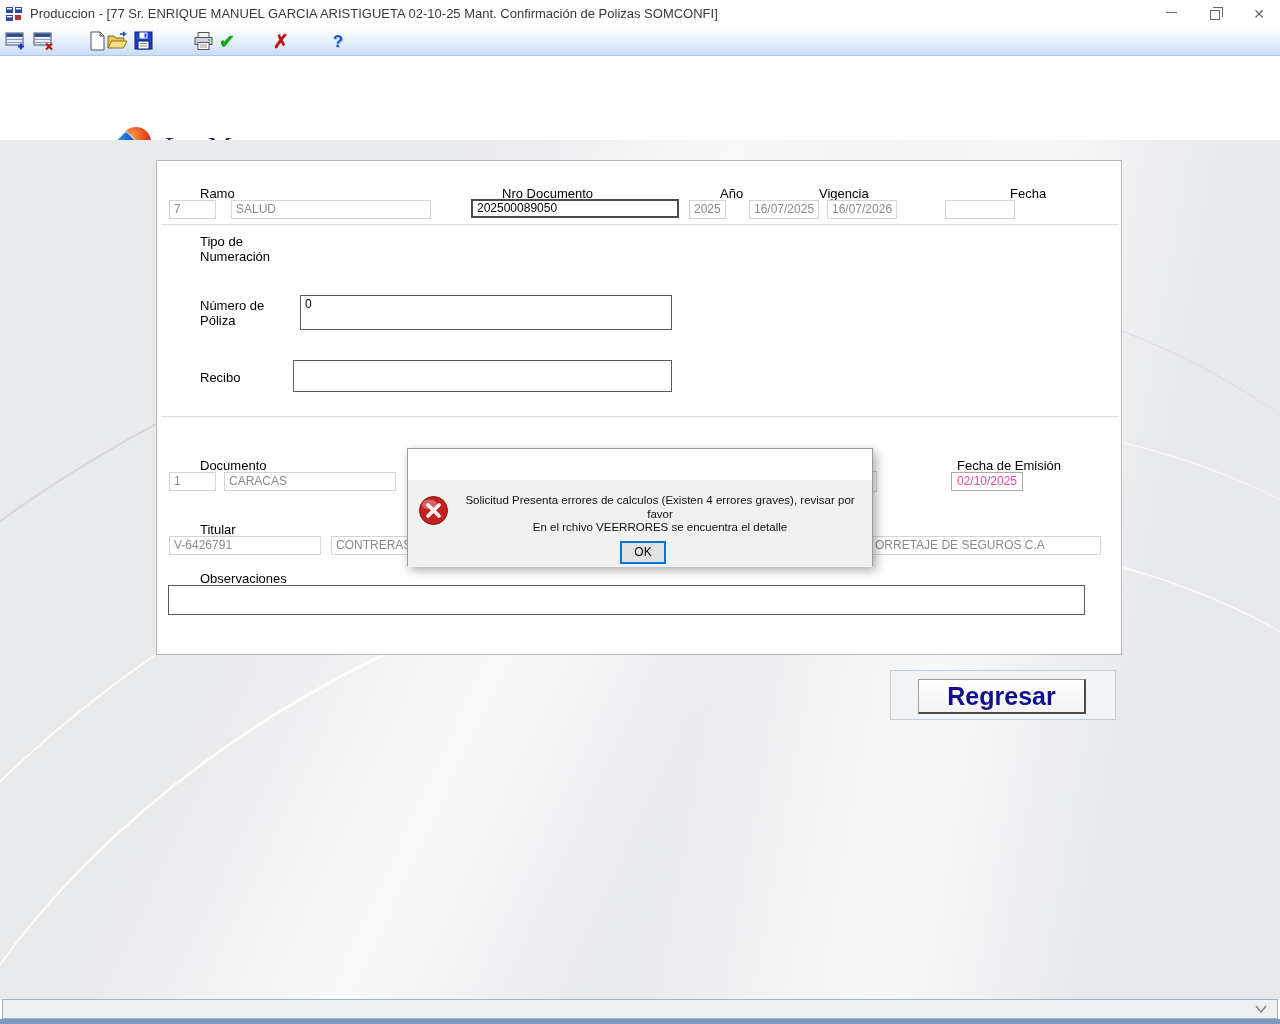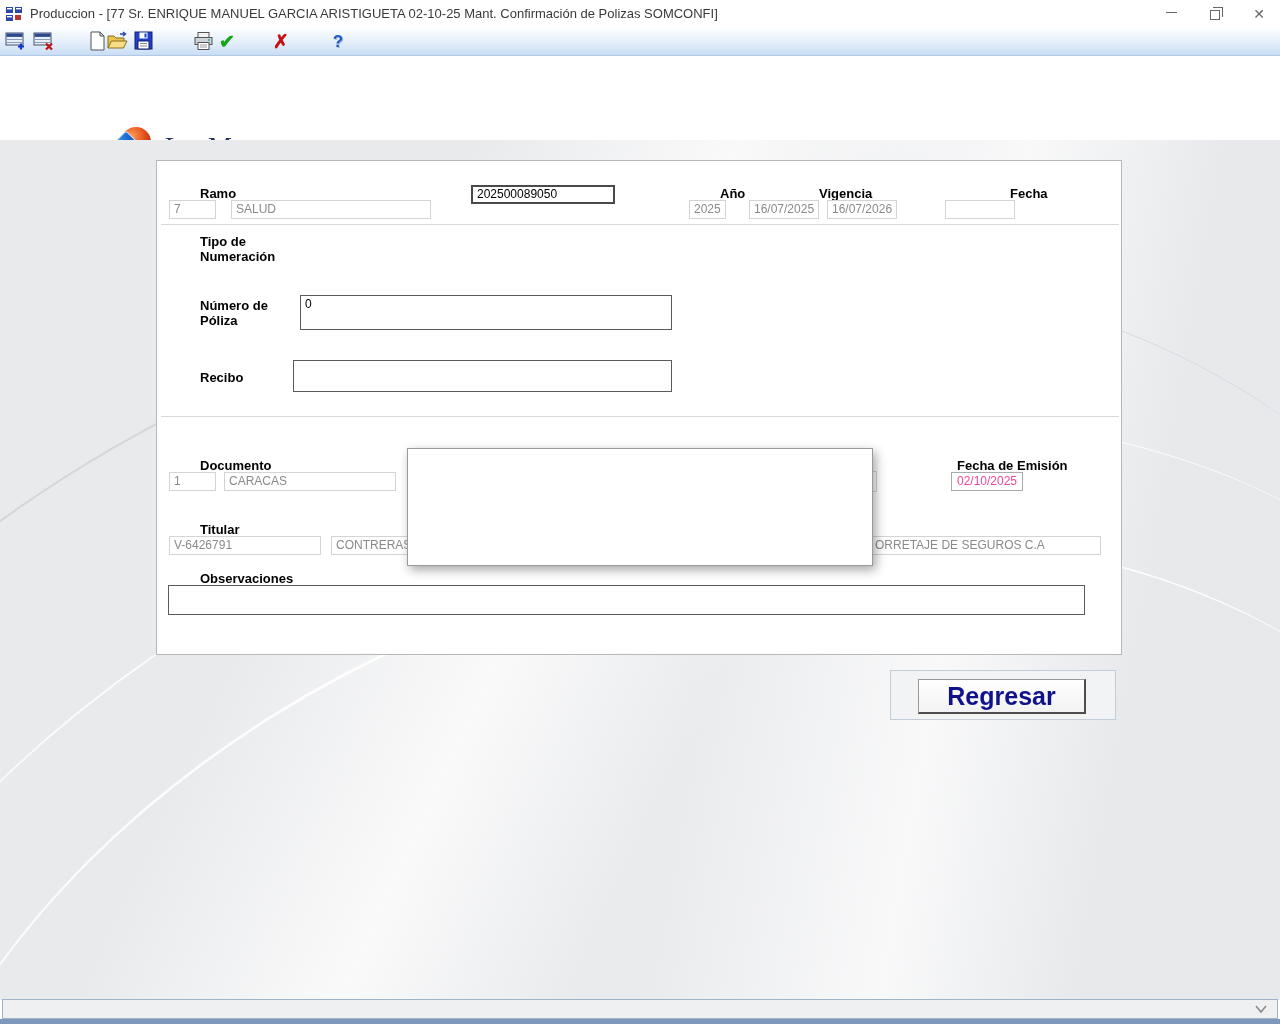--- a/index.html
+++ b/index.html
@@ -46,21 +46,21 @@
            background:linear-gradient(115deg, rgba(255,255,255,0) 28%, rgba(255,255,255,.75) 44%, rgba(236,237,240,.2) 58%),
                       linear-gradient(100deg, rgba(222,224,228,.0) 55%, rgba(255,255,255,.85) 72%, rgba(224,226,230,.3) 86%); }
   .arc { position:absolute; border-radius:50%; border-top:2px solid rgba(255,255,255,.85); }
   .arc1 { left:-300px; top:330px; width:1900px; height:1300px; transform:rotate(-23deg); }
   .arc2 { left:-150px; top:430px; width:1700px; height:1200px; transform:rotate(-20deg); border-top-width:3px; }
   .arc3 { left:-500px; top:180px; width:2100px; height:1600px; transform:rotate(-26deg); border-top-color:rgba(210,212,218,.9); }
 
   
   .panel { position:absolute; left:156px; top:20px; width:966px; height:495px;
            background:#fff; border:1px solid #b7b7b7; }
-  .lbl { position:absolute; font-size:13px; font-weight:bold; color:#000; line-height:15px;padding-left:31px; }
+  .lbl { position:absolute; font-size:13px; font-weight:normal; color:#000; line-height:15px;padding-left:31px; }
   .fld { position:absolute; height:19px; line-height:17px; background:#fff; border:1px solid #d4d4d4;
          font-size:12px; color:#8a8a8a; padding:0 4px; white-space:nowrap; overflow:hidden; }
   .fld.dark { border:2px solid #4a4a4a; color:#000; line-height:15px; }
   .fld.black { color:#ec4899; border-color:#aaa; }
   .sep { position:absolute; left:4px; width:958px; height:0; border-top:1px solid #d9d9d9; }
 
   .radiobox { position:absolute; left:140px; top:71px; width:465px; height:33px;
               background:#fff; border:1px solid #e0e0e0; }
   .radio-item { position:absolute; top:8px; font-size:13px; font-weight:bold; white-space:nowrap; }
   .rdot { display:inline-block; width:13px; height:13px; border:1px solid #444; border-radius:50%;
@@ -224,21 +224,21 @@
   <div class="arc arc1"></div>
   <div class="arc arc2"></div>
 
   <div class="panel">
 
     <span class="lbl" style="left:12px; top:25px">Ramo</span>
     <div class="fld" style="left:12px; top:39px; width:47px">7</div>
     <div class="fld" style="left:74px; top:39px; width:200px">SALUD</div>
 
     <span class="lbl" style="left:314px; top:25px">Nro Documento</span>
-    <div class="fld dark" style="left:314px; top:24px; width:144px">202500089050</div>
+    <div class="fld dark" style="left:314px; top:38px; width:208px">202500089050</div>
 
     <span class="lbl" style="left:532px; top:25px">Año</span>
     <div class="fld" style="left:532px; top:39px; width:37px">2025</div>
 
     <span class="lbl" style="left:631px; top:25px">Vigencia</span>
     <div class="fld" style="left:592px; top:39px; width:70px; text-align:center">16/07/2025</div>
     <div class="fld" style="left:670px; top:39px; width:70px; text-align:center">16/07/2026</div>
 
     <span class="lbl" style="left:822px; top:25px">Fecha</span>
     <div class="fld" style="left:788px; top:39px; width:70px"></div>
@@ -266,20 +266,32 @@
     <span class="lbl" style="left:12px; top:361px">Titular</span>
     <div class="fld" style="left:12px; top:375px; width:152px">V-6426791</div>
     <div class="fld" style="left:174px; top:375px; width:517px">CONTRERAS BE</div>
     <div class="fld" style="left:688px; top:375px; width:256px; padding-left:29px">ORRETAJE DE SEGUROS C.A</div>
 
     <span class="lbl" style="left:12px; top:410px">Observaciones</span>
     <div class="bigfld" style="left:11px; top:424px; width:917px; height:30px"></div>
   </div>
 
   <div class="dialog">
+    <div class="dlg-body">
+      <svg class="dlg-icon" width="31" height="31" viewBox="0 0 31 31">
+        <circle cx="15.5" cy="15.5" r="14" fill="#c42020" stroke="#871111"></circle>
+        <ellipse cx="11.5" cy="9.5" rx="7.5" ry="5" fill="rgba(255,255,255,.3)"></ellipse>
+        <path d="M10 10l11 11M21 10L10 21" stroke="#fff" stroke-width="3.6" stroke-linecap="round"></path>
+      </svg>
+      <div class="dlg-text">
+        <div>Solicitud Presenta errores de calculos (Existen 4 errores graves), revisar por favor</div>
+        <div>En el rchivo VEERRORES se encuentra el detalle</div>
+      </div>
+      <div class="dlg-ok">OK</div>
+    </div>
   </div>
 
   <div class="reg-panel">
     <div class="reg-btn">Regresar</div>
   </div>
 </div>
 
 <div class="combobar">
   <svg class="combo-chevron" viewBox="0 0 12 10">
     <path d="M1 2l5 6 5-6" fill="none" stroke="#8a8a8a" stroke-width="1.6"></path>

